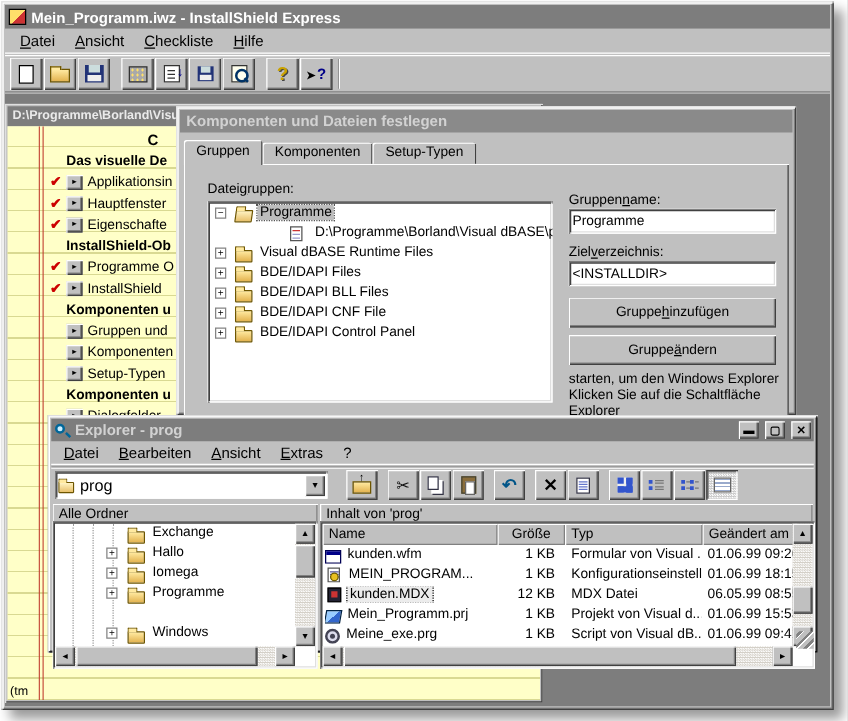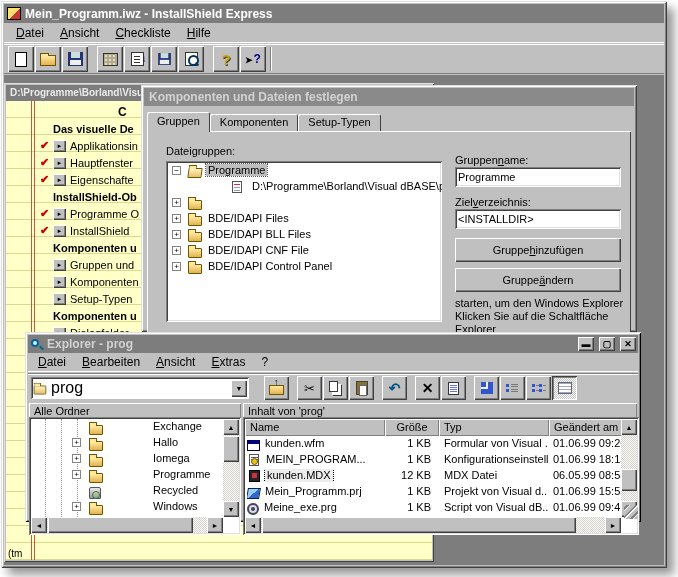--- a/index.html
+++ b/index.html
@@ -52,38 +52,38 @@
   .dlg-tree{position:absolute;left:25px;top:76px;width:276px;height:161px;overflow:hidden;}
   .dt-row{position:absolute;left:0;right:0;height:16px;}
   .dt-exp{position:absolute;top:3px;width:9px;height:9px;background:#fff;border:1px solid #848484;font-size:8px;line-height:7px;text-align:center;color:#000;}
   .dt-label{position:absolute;top:1px;font-size:11px;white-space:nowrap;padding:0 2px;}
   .dt-label.sel{background:#bdbdbd;outline:1px dotted #555;}
   .dlg-input{position:absolute;height:20px;font-size:11px;padding:2px 3px;border:none;outline:none;background:#fff;box-shadow:inset 1px 1px 0 var(--shadow), inset -1px -1px 0 var(--hi), inset 2px 2px 0 var(--dark), inset -2px -2px 0 #dfdfdf;width:166px;}
   .dlg-btn{position:absolute;width:166px;height:24px;font-size:11px;color:#000;}
   .dlg-hint{position:absolute;left:314px;top:212px;width:172px;font-size:11px;line-height:13px;color:#000;}
 
   
-  .explorer{position:absolute;left:21px;top:257px;width:616px;height:190px;background:var(--face);box-shadow:inset 1px 1px 0 #dfdfdf, inset -1px -1px 0 #000, inset 2px 2px 0 var(--hi), inset -2px -2px 0 var(--shadow);z-index:3;}
+  .explorer{position:absolute;left:34px;top:257px;width:616px;height:190px;background:var(--face);box-shadow:inset 1px 1px 0 #dfdfdf, inset -1px -1px 0 #000, inset 2px 2px 0 var(--hi), inset -2px -2px 0 var(--shadow);z-index:3;}
   .ex-title{position:absolute;left:3px;top:3px;right:3px;height:18px;background:var(--titlebar);display:flex;align-items:center;gap:4px;padding:0 2px;}
   .ex-title .t-text{color:var(--inactive_text);font-size:12px;font-weight:bold;flex:1;white-space:nowrap;overflow:hidden;}
   .win-btn{width:16px;height:14px;font-size:9px;font-weight:bold;color:#000;margin-left:1px;}
   .ex-menubar{position:absolute;left:3px;top:21px;right:3px;height:19px;display:flex;align-items:center;padding-left:2px;border-bottom:1px solid var(--hi);}
   .ex-toolbar{position:absolute;left:3px;top:41px;right:3px;height:30px;display:flex;align-items:center;box-shadow:inset 0 1px 0 var(--shadow), inset 0 2px 0 var(--hi);padding-left:3px;}
   .combo{width:218px;height:22px;background:#fff;box-shadow:inset 1px 1px 0 var(--shadow), inset -1px -1px 0 var(--hi), inset 2px 2px 0 var(--dark);display:flex;align-items:center;padding:2px;gap:4px;}
-  .combo .c-text{font-size:16px;flex:1;}
+  .combo .c-text{font-size:13px;flex:1;}
   .combo .drop-btn{width:16px;height:17px;font-size:7px;}
   .ex-btn{width:25px;height:24px;margin-left:1px;}
   .ex-headers{position:absolute;left:3px;top:71px;right:3px;height:17px;}
   .hdr-cell{position:absolute;top:0;height:16px;background:var(--face);box-shadow:inset 1px 1px 0 var(--hi), inset -1px -1px 0 var(--shadow);font-size:11px;line-height:16px;padding-left:5px;color:#000;}
   .pane{position:absolute;top:85px;background:#fff;box-shadow:inset 1px 1px 0 var(--shadow), inset -1px -1px 0 var(--hi), inset 2px 2px 0 var(--dark), inset -2px -2px 0 #dfdfdf;overflow:hidden;}
   .tree-area{position:absolute;left:2px;top:2px;right:18px;bottom:18px;overflow:hidden;}
   .guide{position:absolute;top:0;bottom:0;border-left:1px dotted #9a9a9a;}
   .et-row{position:absolute;left:0;right:0;height:16px;}
   .et-exp{position:absolute;left:41px;top:3px;width:9px;height:9px;background:#fff;border:1px solid #848484;font-size:8px;line-height:7px;text-align:center;}
-  .et-label{position:absolute;left:78px;top:1px;font-size:11px;white-space:nowrap;margin-left:44px;}
+  .et-label{position:absolute;left:78px;top:1px;font-size:11px;white-space:nowrap;}
   .et-icon{position:absolute;left:58px;top:2px;}
 
   
   .sb-v{position:absolute;width:16px;background-image:repeating-conic-gradient(#fff 0% 25%, #d4d0c8 0% 50%);background-size:2px 2px;}
   .sb-h{position:absolute;height:16px;background-image:repeating-conic-gradient(#fff 0% 25%, #d4d0c8 0% 50%);background-size:2px 2px;}
   .sb-btn{position:absolute;width:16px;height:16px;font-size:7px;color:#000;}
   .sb-thumb{position:absolute;background:var(--face);box-shadow:inset 1px 1px 0 var(--hi), inset -1px -1px 0 var(--dark), inset -2px -2px 0 var(--shadow);}
 
   
   .fl-header{position:absolute;left:2px;top:2px;height:17px;right:18px;}
@@ -320,20 +320,21 @@
               <span class="ic ic-folder-open" style="position: absolute; left: 22px; top: 1px;"></span>
               <span class="dt-label sel" style="left: 40px;">Programme</span>
             </div>
             <div class="dt-row" style="top: 18px;">
               <span class="ic ic-file" style="position: absolute; left: 64px; top: 1px;"></span>
               <span class="dt-label" style="left: 84px;">D:\Programme\Borland\Visual dBASE\prog\</span>
             </div>
             <div class="dt-row" style="top: 34px;">
               <span class="dt-exp" style="left: 6px;">+</span>
               <span class="ic ic-folder" style="position: absolute; left: 22px; top: 1px;"></span>
+              <span class="dt-label" style="left: 40px;">Visual dBASE Runtime Files</span>
             </div>
             <div class="dt-row" style="top: 50px;">
               <span class="dt-exp" style="left: 6px;">+</span>
               <span class="ic ic-folder" style="position: absolute; left: 22px; top: 1px;"></span>
               <span class="dt-label" style="left: 40px;">BDE/IDAPI Files</span>
             </div>
             <div class="dt-row" style="top: 66px;">
               <span class="dt-exp" style="left: 6px;">+</span>
               <span class="ic ic-folder" style="position: absolute; left: 22px; top: 1px;"></span>
               <span class="dt-label" style="left: 40px;">BDE/IDAPI BLL Files</span>
@@ -439,21 +440,20 @@
 
         <div class="pane" style="left:4px;width:212px;height:118px;">
           <div class="tree-area" id="ex-tree">
             <div class="guide" style="left:14px;"></div>
             <div class="guide" style="left:30px;"></div>
             <div class="guide" style="left:46px;"></div>
           <div class="et-row" style="top: 0px;"><span class="et-icon ic ic-folder"></span><span class="et-label">Exchange</span></div>
               <div class="et-row" style="top: 16px;"><span class="et-exp">+</span><span class="et-icon ic ic-folder"></span><span class="et-label">Hallo</span></div>
               <div class="et-row" style="top: 32px;"><span class="et-exp">+</span><span class="et-icon ic ic-folder"></span><span class="et-label">Iomega</span></div>
               <div class="et-row" style="top: 48px;"><span class="et-exp">+</span><span class="et-icon ic ic-folder"></span><span class="et-label">Programme</span></div>
-              <div class="et-row" style="top: 64px;"><span class="et-icon ic ic-recycle"></span><span class="et-label">Recycled</span></div>
               <div class="et-row" style="top: 80px;"><span class="et-exp">+</span><span class="et-icon ic ic-folder"></span><span class="et-label">Windows</span></div>
               <div class="et-row" style="top: 96px;"></div>
             </div>
           <div class="sb-v" style="right:2px;top:2px;bottom:18px;">
             <button class="btn sb-btn" style="top:0;">
                 <span class="arrow">▲</span>
               </button>
             <div class="sb-thumb" style="top:17px;height:26px;left:0;width:16px;"></div>
             <button class="btn sb-btn" style="bottom:0;">
                 <span class="arrow">▼</span>

